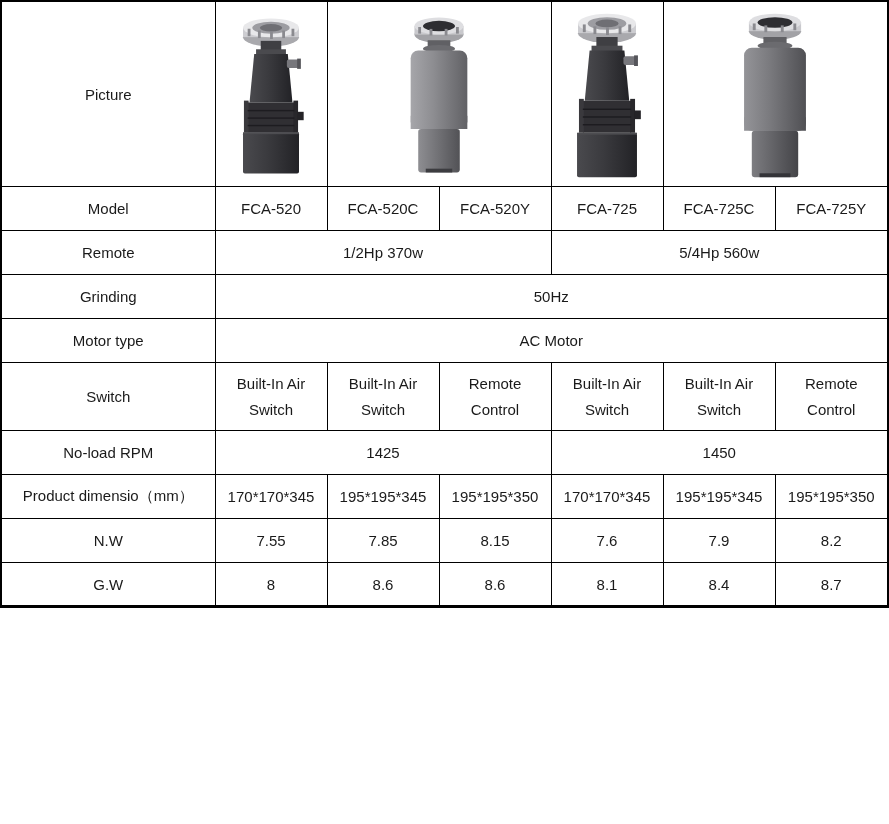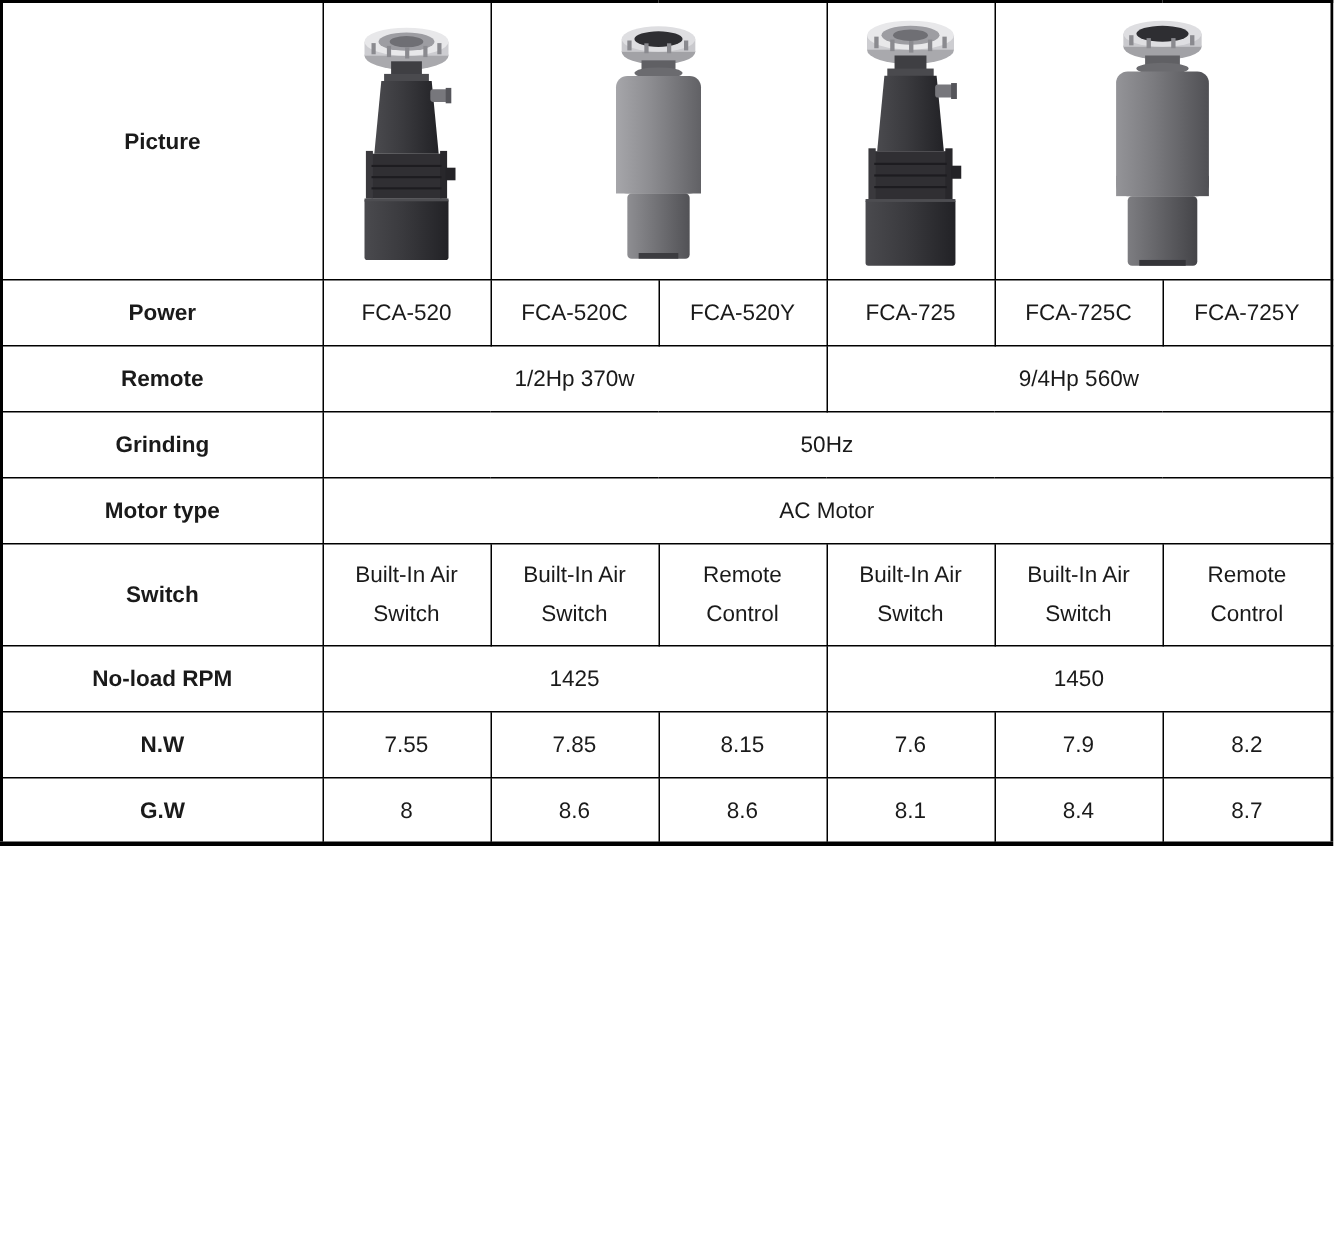--- a/index.html
+++ b/index.html
@@ -2,21 +2,21 @@
 <html><head>
 <meta charset="utf-8">
 <style>
   html,body{margin:0;padding:0;background:#ffffff;}
   body{font-family:"Liberation Sans","DejaVu Sans",sans-serif;color:#1a1a1a;}
   .wrap{width:889px;}
   table.spec{border-collapse:collapse;table-layout:fixed;width:889px;background:#fff;
     border:2px solid #000;border-bottom-width:3px;}
   td{border:1px solid #000;text-align:center;vertical-align:middle;
     font-size:15px;color:#1a1a1a;padding:2px 4px;overflow:hidden;}
-  td.label{font-weight:700;}
+  td.label{font-weight:400;}
   tr.r-picture{height:182px;}
   tr.r-std{height:44px;}
   tr.r-switch{height:68px;}
   tr.r-switch td{line-height:1.7;}
   td.pic{vertical-align:middle;}
   td.pic svg{display:block;margin:4px auto 2px auto;}
 </style>
 </head>
 <body>
 
@@ -159,33 +159,33 @@
       <ellipse cx="60" cy="39" rx="18" ry="4" fill="#6b6b6f"></ellipse>
       <rect x="28" y="41" width="64" height="86" rx="8" fill="url(#p4up)"></rect>
       <rect x="28" y="113" width="64" height="14" fill="url(#p4up)"></rect>
       <rect x="36" y="127" width="48" height="48" rx="3" fill="url(#p4lo)"></rect>
       <rect x="44" y="171" width="32" height="4" fill="#343438"></rect>
     </svg>
   </td>
 </tr>
 
 <tr class="r-std">
-  <td class="label">Power</td>
+  <td class="label">Model</td>
   <td>FCA-520</td>
   <td>FCA-520C</td>
   <td>FCA-520Y</td>
   <td>FCA-725</td>
   <td>FCA-725C</td>
   <td>FCA-725Y</td>
 </tr>
 
 <tr class="r-std">
   <td class="label">Remote</td>
   <td colspan="3">1/2Hp 370w</td>
-  <td colspan="3">9/4Hp 560w</td>
+  <td colspan="3">5/4Hp 560w</td>
 </tr>
 
 <tr class="r-std">
   <td class="label">Grinding</td>
   <td colspan="6">50Hz</td>
 </tr>
 
 <tr class="r-std">
   <td class="label">Motor type</td>
   <td colspan="6">AC Motor</td>
@@ -204,20 +204,29 @@
 <tr class="r-std">
   <td class="label">No-load RPM</td>
   <td colspan="3">1425</td>
   <td colspan="3">1450</td>
 </tr>
 
 
 
 
 
+<tr class="r-std">
+  <td class="label">Product dimensio（mm）</td>
+  <td>170*170*345</td>
+  <td>195*195*345</td>
+  <td>195*195*350</td>
+  <td>170*170*345</td>
+  <td>195*195*345</td>
+  <td>195*195*350</td>
+</tr>
 
 
 <tr class="r-std">
   <td class="label">N.W</td>
   <td>7.55</td>
   <td>7.85</td>
   <td>8.15</td>
   <td>7.6</td>
   <td>7.9</td>
   <td>8.2</td>

